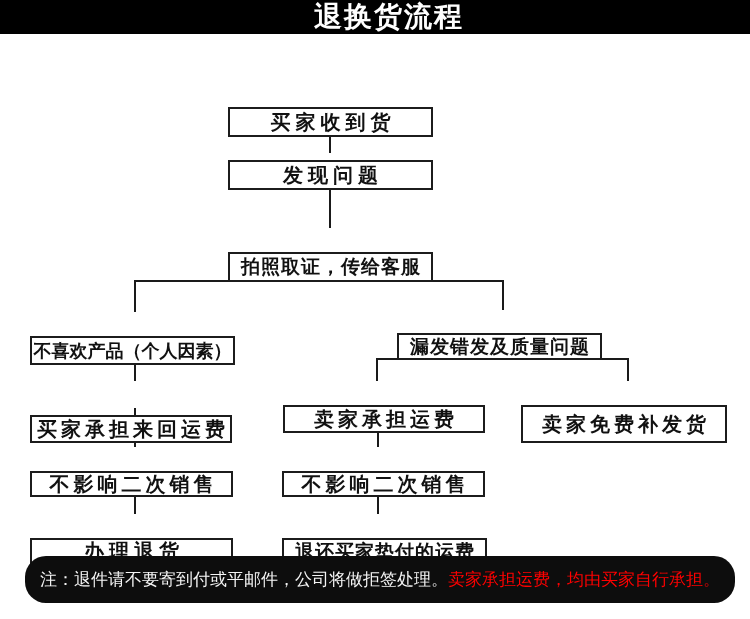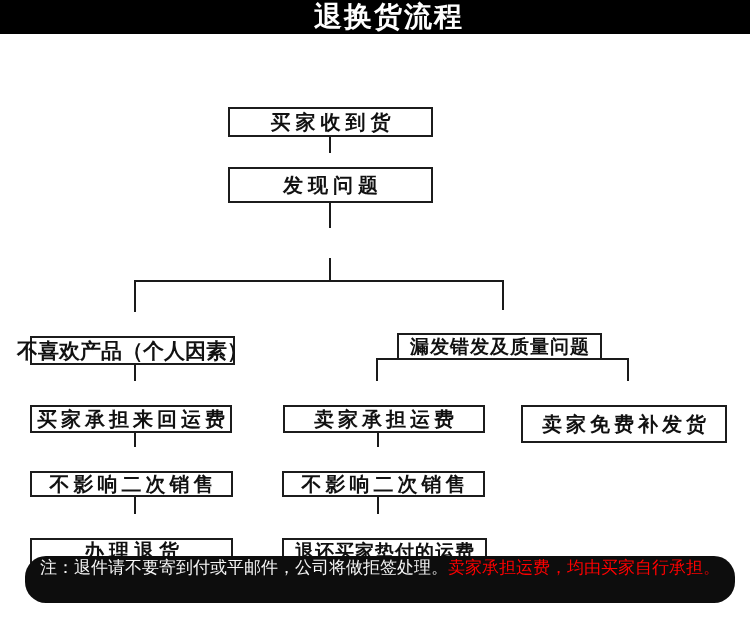--- a/index.html
+++ b/index.html
@@ -26,29 +26,29 @@
     background: #ffffff;
     border: 2px solid #1c1c1c;
     box-sizing: border-box;
     display: flex; align-items: center; justify-content: center;
     font-weight: bold; color: #111111;
     font-size: 20px; letter-spacing: 5px; text-indent: 5px;
     white-space: nowrap;
     margin-top: 24px;
   }
   .node.mid  { font-size: 19px; letter-spacing: 1px; text-indent: 1px; }
-  .node.tight{ font-size: 21px; letter-spacing: 0;  text-indent: 0;  }
+  .node.tight{ font-size: 18px; letter-spacing: 0;  text-indent: 0;  }
   .node.sp4  { letter-spacing: 4px; text-indent: 4px; }
 
   .line { position: absolute; background: #1a1a1a; }
 
   .banner-bottom {
     position: absolute; left: 25px; top: 556px; width: 710px; height: 47px;
     background: #0d0d0d;
-    display: flex; justify-content: center;
+    display: flex; align-items: center; justify-content: center;
     font-size: 17px; white-space: nowrap; border-radius: 21px;
   }
   .banner-bottom .note-white { color: #f5f5f5; }
   .banner-bottom .note-red   { color: #ff0000; }
 </style>
 </head>
 <body>
 
 <div id="canvas">
 
@@ -66,23 +66,24 @@
   <div class="line" style="left:502px;top:336px;width:2px;height:24px"></div>
   <div class="line" style="left:376px;top:358px;width:253px;height:2px"></div>
   <div class="line" style="left:376px;top:358px;width:2px;height:23px"></div>
   <div class="line" style="left:627px;top:358px;width:2px;height:23px"></div>
   <div class="line" style="left:134px;top:408px;width:2px;height:39px"></div>
   <div class="line" style="left:134px;top:473px;width:2px;height:41px"></div>
   <div class="line" style="left:377px;top:409px;width:2px;height:38px"></div>
   <div class="line" style="left:377px;top:473px;width:2px;height:41px"></div>
 
   <div class="node" style="left:228px;top:83px;width:205px;height:30px">买家收到货</div>
-  <div class="node" style="left:228px;top:143px;width:205px;height:36px">发现问题</div>
+  <div class="node" style="left:228px;top:136px;width:205px;height:30px">发现问题</div>
+  <div class="node mid" style="left:228px;top:228px;width:205px;height:30px">拍照取证，传给客服</div>
   <div class="node tight" style="left:30px;top:312px;width:205px;height:29px">不喜欢产品（个人因素）</div>
-  <div class="node sp4" style="left:30px;top:381px;width:202px;height:28px">买家承担来回运费</div>
+  <div class="node sp4" style="left:30px;top:391px;width:202px;height:28px">买家承担来回运费</div>
   <div class="node sp4" style="left:30px;top:447px;width:203px;height:26px">不影响二次销售</div>
   <div class="node mid" style="left:397px;top:309px;width:205px;height:27px">漏发错发及质量问题</div>
   <div class="node" style="left:30px;top:514px;width:203px;height:27px">办理退货</div>
   <div class="node sp4" style="left:283px;top:381px;width:202px;height:28px">卖家承担运费</div>
   <div class="node sp4" style="left:521px;top:381px;width:206px;height:38px">卖家免费补发货</div>
   <div class="node sp4" style="left:282px;top:447px;width:203px;height:26px">不影响二次销售</div>
   <div class="node mid" style="left:282px;top:514px;width:205px;height:27px">退还买家垫付的运费</div>
 
   <div class="banner-bottom">
     <span class="note-white">注：退件请不要寄到付或平邮件，公司将做拒签处理。</span>

